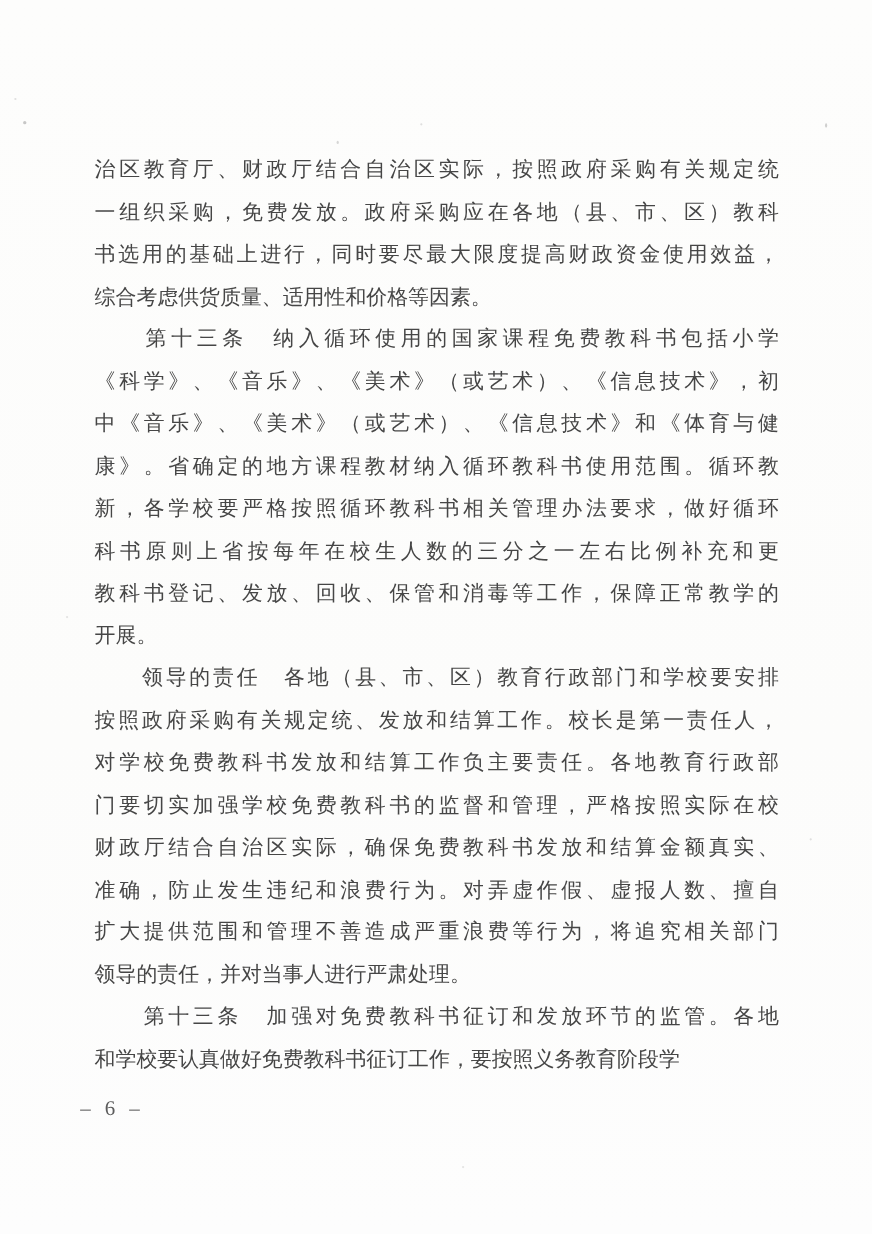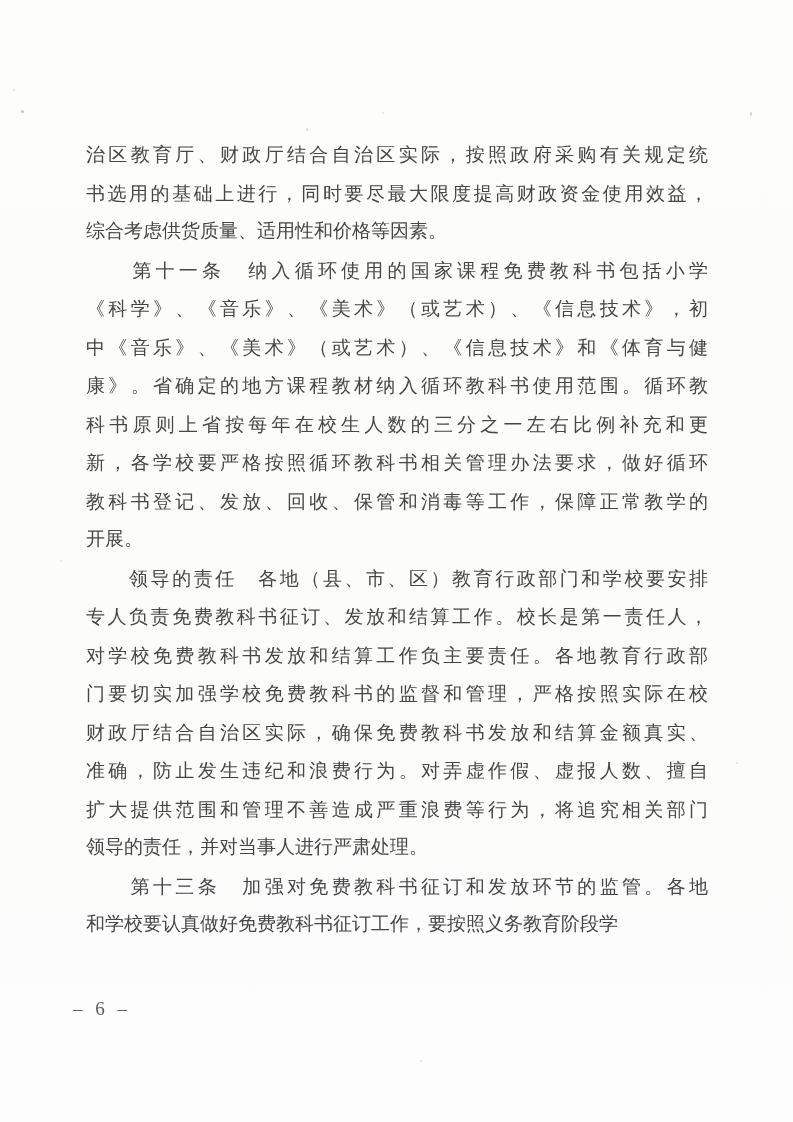--- a/index.html
+++ b/index.html
@@ -54,32 +54,33 @@
     opacity: 0.55;
   }
 </style>
 </head>
 <body>
 
 <div class="page">
 
   <div class="doc-body" id="doc-body">
       <div class="text-line">治区教育厅、财政厅结合自治区实际，按照政府采购有关规定统</div>
+      <div class="text-line">一组织采购，免费发放。政府采购应在各地（县、市、区）教科</div>
       <div class="text-line">书选用的基础上进行，同时要尽最大限度提高财政资金使用效益，</div>
       <div class="text-line para-end">综合考虑供货质量、适用性和价格等因素。</div>
-      <div class="text-line">　　第十一条　纳入循环使用的国家课程免费教科书包括小学</div>
+      <div class="text-line">　　第十三条　纳入循环使用的国家课程免费教科书包括小学</div>
       <div class="text-line">《科学》、《音乐》、《美术》（或艺术）、《信息技术》，初</div>
       <div class="text-line">中《音乐》、《美术》（或艺术）、《信息技术》和《体育与健</div>
       <div class="text-line">康》。省确定的地方课程教材纳入循环教科书使用范围。循环教</div>
+      <div class="text-line">新，各学校要严格按照循环教科书相关管理办法要求，做好循环</div>
       <div class="text-line">科书原则上省按每年在校生人数的三分之一左右比例补充和更</div>
-      <div class="text-line">新，各学校要严格按照循环教科书相关管理办法要求，做好循环</div>
       <div class="text-line">教科书登记、发放、回收、保管和消毒等工作，保障正常教学的</div>
       <div class="text-line para-end">开展。</div>
       <div class="text-line">　　领导的责任　各地（县、市、区）教育行政部门和学校要安排</div>
-      <div class="text-line">专人负责免费教科书征订、发放和结算工作。校长是第一责任人，</div>
+      <div class="text-line">按照政府采购有关规定统、发放和结算工作。校长是第一责任人，</div>
       <div class="text-line">对学校免费教科书发放和结算工作负主要责任。各地教育行政部</div>
       <div class="text-line">门要切实加强学校免费教科书的监督和管理，严格按照实际在校</div>
       <div class="text-line">财政厅结合自治区实际，确保免费教科书发放和结算金额真实、</div>
       <div class="text-line">准确，防止发生违纪和浪费行为。对弄虚作假、虚报人数、擅自</div>
       <div class="text-line">扩大提供范围和管理不善造成严重浪费等行为，将追究相关部门</div>
       <div class="text-line para-end">领导的责任，并对当事人进行严肃处理。</div>
       <div class="text-line">　　第十三条　加强对免费教科书征订和发放环节的监管。各地</div>
       <div class="text-line para-end">和学校要认真做好免费教科书征订工作，要按照义务教育阶段学</div>
     </div>
 

